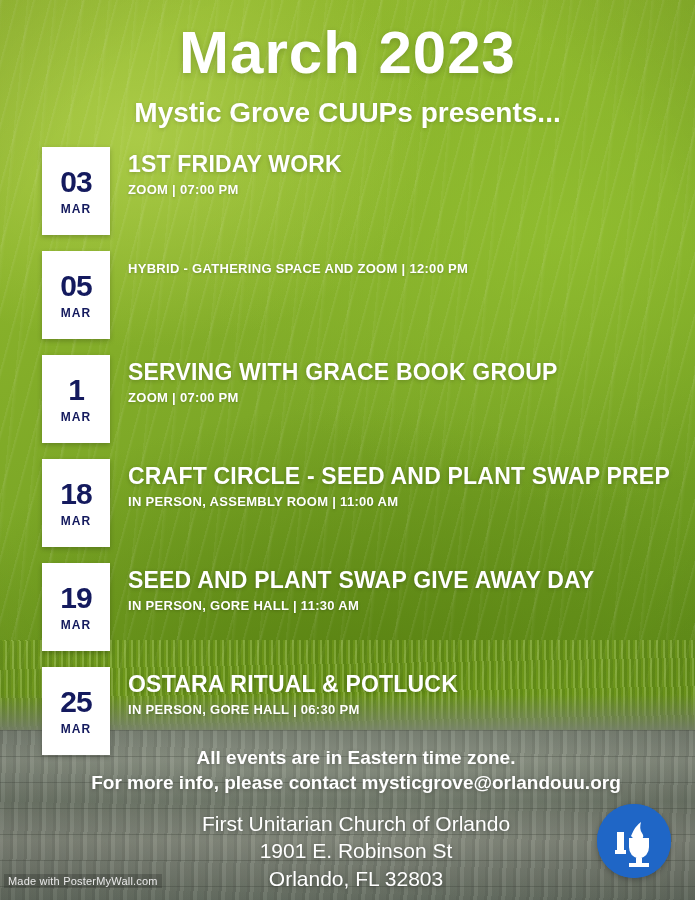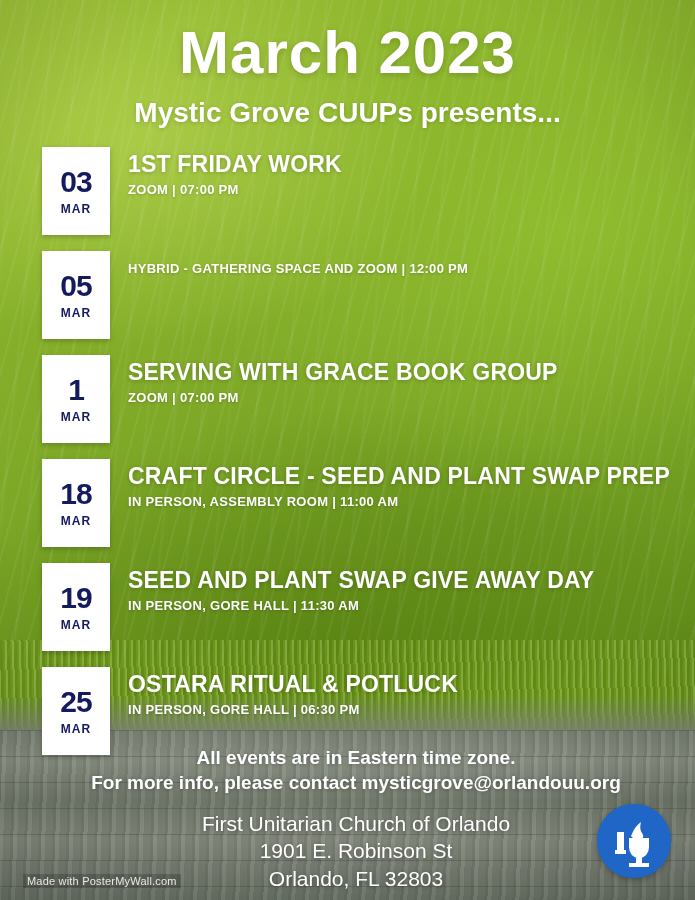--- a/index.html
+++ b/index.html
@@ -175,21 +175,21 @@
     width: 74px;
     height: 74px;
     border-radius: 50%;
     background: #1f66c6;
     box-shadow: 0 2px 6px rgba(0,0,0,0.3);
   }
   .logo svg { display: block; }
 
   .credit {
     position: absolute;
-    left: 23px;
+    left: 4px;
     bottom: 12px;
     font-size: 11px;
     color: #e9e9e9;
     background: rgba(0,0,0,0.18);
     padding: 1px 4px;
     letter-spacing: 0.2px;
   }
 </style>
 </head>
 <body>

